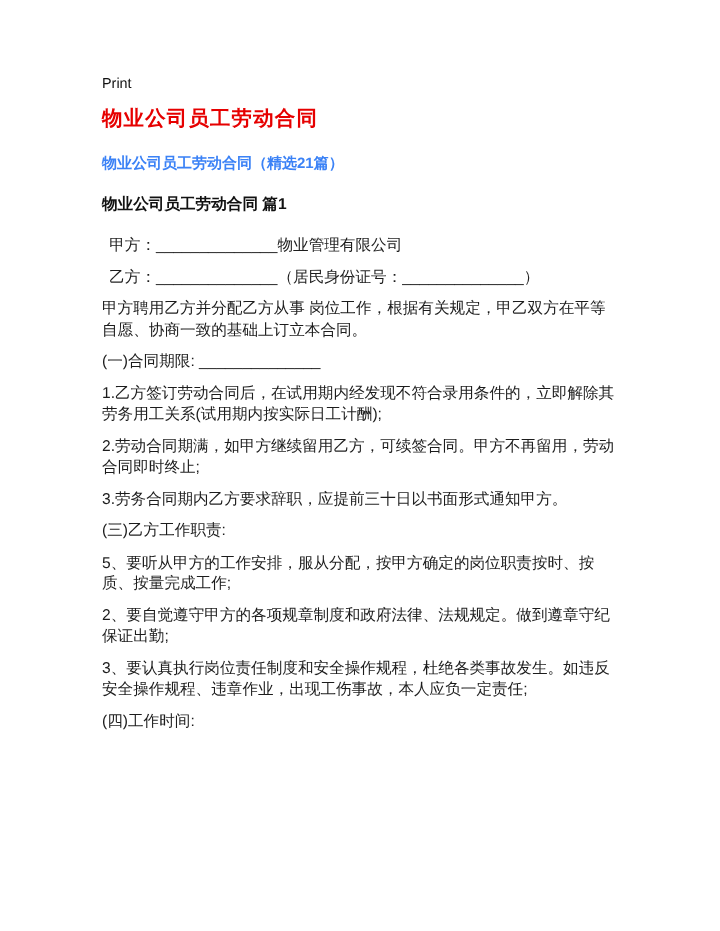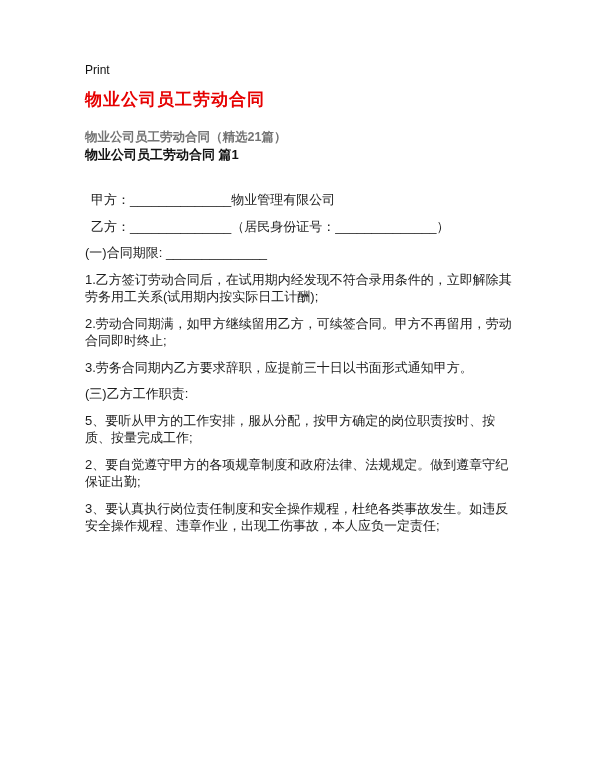--- a/index.html
+++ b/index.html
@@ -29,28 +29,29 @@
     color: var(--title-color, #e60000);
     font-size: 17px;
     font-weight: bold;
     letter-spacing: 1px;
     margin-bottom: 18px;
     line-height: 22px;
   }
   .doc-subtitle {
     font-weight: bold;
     font-size: 12.5px;
-    color: #737373;
+    color: #3b82f6;
+    margin-bottom: 16px;
     line-height: 17px;
   }
   .section-heading {
     font-weight: bold;
     font-size: 13px;
     color: #111111;
-    margin-bottom: 27px;
+    margin-bottom: 16px;
     line-height: 18px;
   }
   p.body-para {
     font-size: 13px;
     line-height: 17.5px;
     color: #1c1c1c;
     margin-bottom: 9px;
     white-space: pre-wrap;
     word-break: break-all;
   }
@@ -68,34 +69,36 @@
   <h1 class="doc-title">物业公司员工劳动合同</h1>
 
   <div class="doc-subtitle">物业公司员工劳动合同（精选21篇）</div>
 
   <h2 class="section-heading">物业公司员工劳动合同 篇1</h2>
 
   <p class="body-para slight-indent">甲方：______________物业管理有限公司</p>
 
   <p class="body-para slight-indent">乙方：______________（居民身份证号：______________）</p>
 
+  <p class="body-para">甲方聘用乙方并分配乙方从事 岗位工作，根据有关规定，甲乙双方在平等自愿、协商一致的基础上订立本合同。</p>
 
   <p class="body-para">(一)合同期限: ______________</p>
 
 
   <p class="body-para">1.乙方签订劳动合同后，在试用期内经发现不符合录用条件的，立即解除其劳务用工关系(试用期内按实际日工计酬);</p>
 
   <p class="body-para">2.劳动合同期满，如甲方继续留用乙方，可续签合同。甲方不再留用，劳动合同即时终止;</p>
 
   <p class="body-para">3.劳务合同期内乙方要求辞职，应提前三十日以书面形式通知甲方。</p>
 
   <p class="body-para">(三)乙方工作职责:</p>
 
   <p class="body-para">5、要听从甲方的工作安排，服从分配，按甲方确定的岗位职责按时、按质、按量完成工作;</p>
 
   <p class="body-para">2、要自觉遵守甲方的各项规章制度和政府法律、法规规定。做到遵章守纪保证出勤;</p>
 
   <p class="body-para">3、要认真执行岗位责任制度和安全操作规程，杜绝各类事故发生。如违反安全操作规程、违章作业，出现工伤事故，本人应负一定责任;</p>
 
 
+  <p class="body-para">(四)工作时间:</p>
 
 
 </div>
 
 </body></html>

